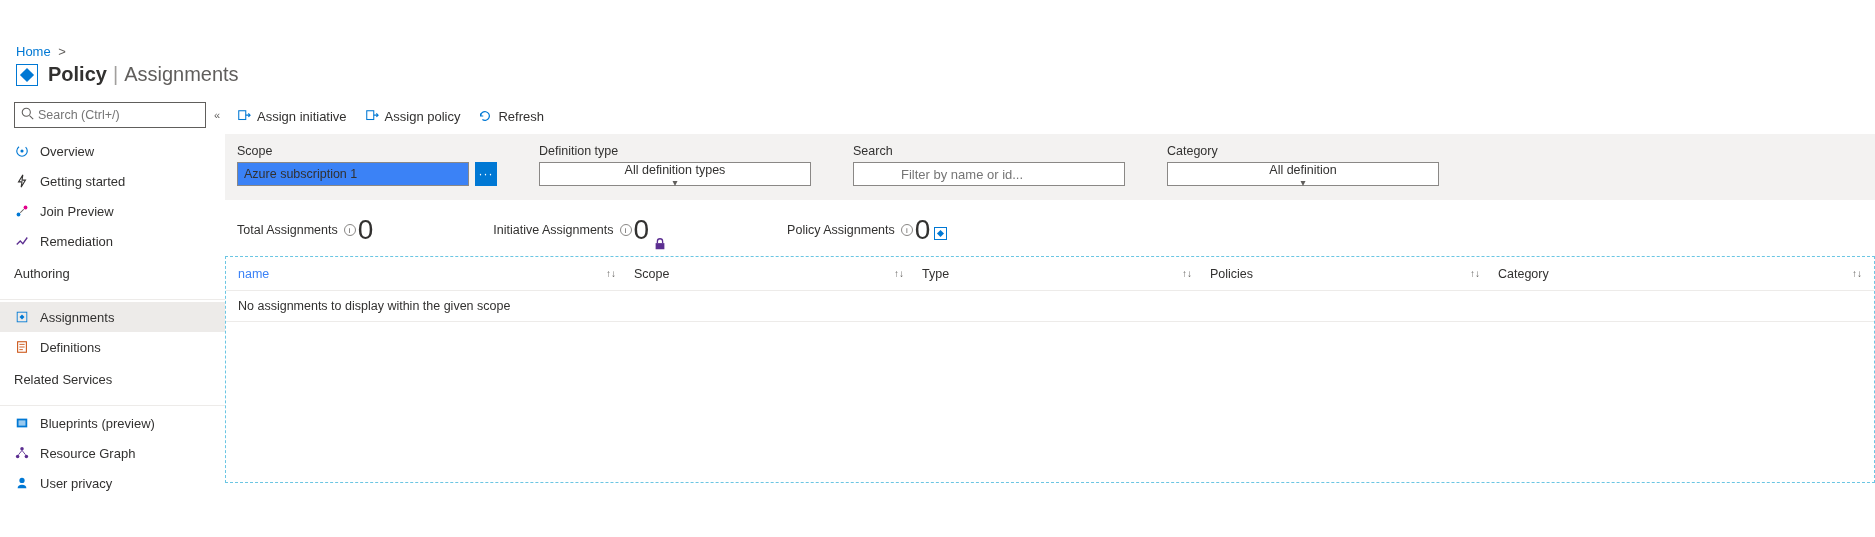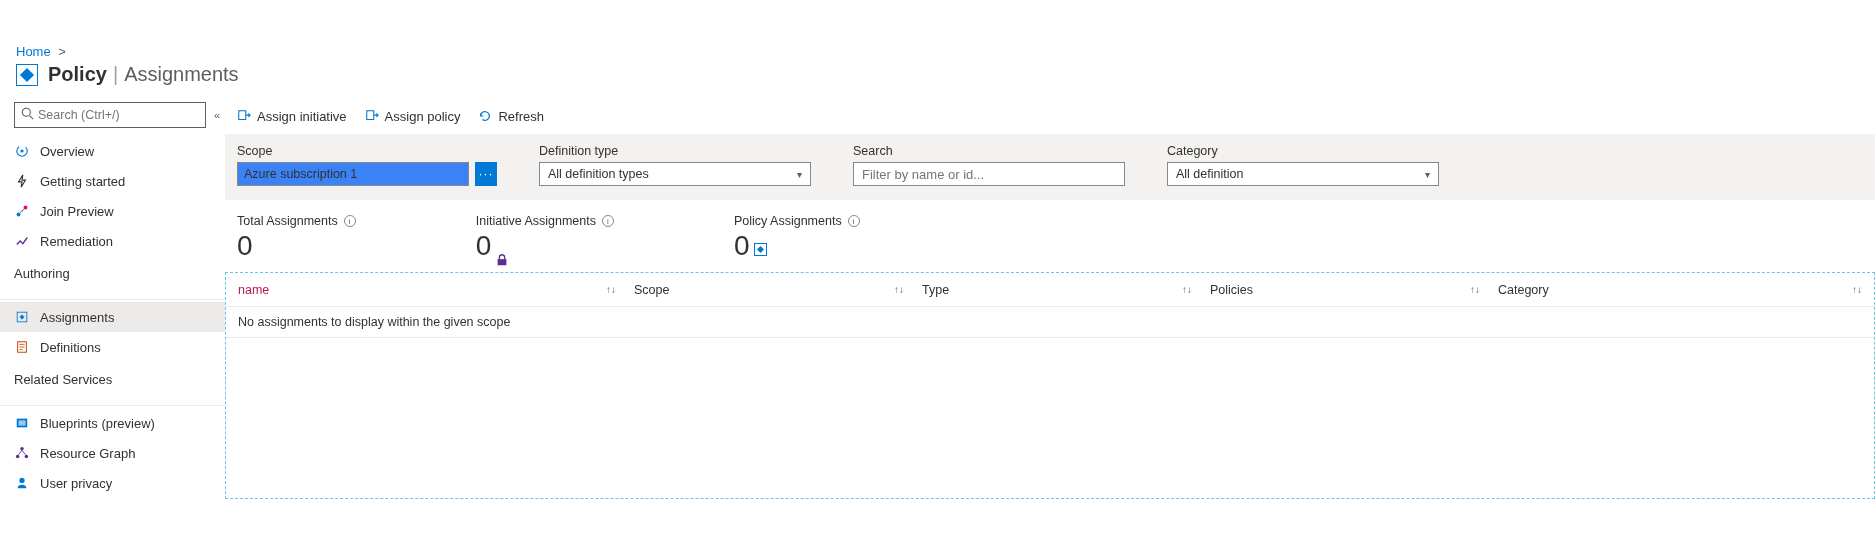--- a/index.html
+++ b/index.html
@@ -40,40 +40,40 @@
   .toolbar { display:flex; align-items:center; height:36px; padding-left:12px; gap:18px; }
   .tb-btn { display:flex; align-items:center; gap:6px; color:#323130; cursor:pointer; font-size:13px; }
   .tb-icon { color:#0078d4; display:flex; }
 
   .filter-bar { background:#f3f2f1; padding:10px 12px 14px; display:flex; gap:42px; }
   .filter-group { display:flex; flex-direction:column; gap:4px; }
   .filter-label { font-size:12.5px; color:#323130; }
   .scope-row { display:flex; gap:6px; }
   .scope-input { width:232px; height:24px; border:1px solid #8a8886; background:#3b82f6; padding:0 6px; font-size:12.5px; display:flex; align-items:center; }
   .scope-btn { width:22px; height:24px; background:#0078d4; color:#fff; display:flex; align-items:center; justify-content:center; font-size:12px; cursor:pointer; letter-spacing:1px; }
-  .select-ctl, .search-ctl { height:24px; border:1px solid #8a8886; background:#fff; display:flex; align-items:center; padding:0 8px; font-size:12.5px; justify-content:space-between; }
+  .select-ctl, .search-ctl { height:24px; border:1px solid #8a8886; background:#fff; display:flex; align-items:center; padding:0 8px; font-size:12.5px; justify-content:space-between;flex-direction:column; }
   .select-ctl { width:272px; cursor:pointer; }
   .search-ctl { width:272px; }
   .search-ctl input { border:none; outline:none; flex:1; font-size:13px; background:transparent; }
   .chev { font-size:10px; color:#605e5c; }
 
   .stats-row { display:flex; padding:14px 12px 10px; gap:120px; }
-  .stat-block { display:flex; flex-direction:column; gap:2px; }
+  .stat-block { display:flex; flex-direction:row; gap:2px; }
   .stat-label { font-size:12.5px; color:#323130; display:flex; align-items:center; gap:6px; }
   .info-icon { width:12px; height:12px; border:1px solid #8a8886; border-radius:50%; font-size:8px; display:flex; align-items:center; justify-content:center; color:#605e5c; }
   .stat-value { font-size:28px; font-weight:300; color:#323130; display:flex; align-items:flex-end; gap:4px; }
   .stat-mini-lock { width:14px; height:14px; margin-bottom:6px; }
   .stat-mini-policy { width:13px; height:13px; border:1px solid #0078d4; display:flex; align-items:center; justify-content:center; margin-bottom:6px; }
   .stat-mini-policy-inner { width:5px; height:5px; background:#0078d4; transform:rotate(45deg); }
 
   .table-wrap { border:1px dashed #6bc6e3; border-left-width:1.5px; border-top-width:1.5px;}
   .thead { display:flex; align-items:center; height:34px; border-bottom:1px solid #edebe9; font-size:12.5px; }
   .th { display:flex; align-items:center; gap:6px; }
   .th.sort { cursor:pointer; }
-  .th-name { width:380px; padding-left:12px; color:#be185d; }
+  .th-name { width:380px; padding-left:12px; color:#3b82f6; }
   .th-scope { width:260px; }
   .th-type { width:260px; }
   .th-policies { width:260px; }
   .th-category { flex:1; }
   .sort-icon { color:#605e5c; font-size:10px; }
   .th-end-sort { width:36px; color:#605e5c; font-size:10px; text-align:right; padding-right:12px; }
 
   .empty-row { padding:8px 12px; font-size:12.5px; color:#323130; border-bottom:1px solid #edebe9; }
 
 </style>

